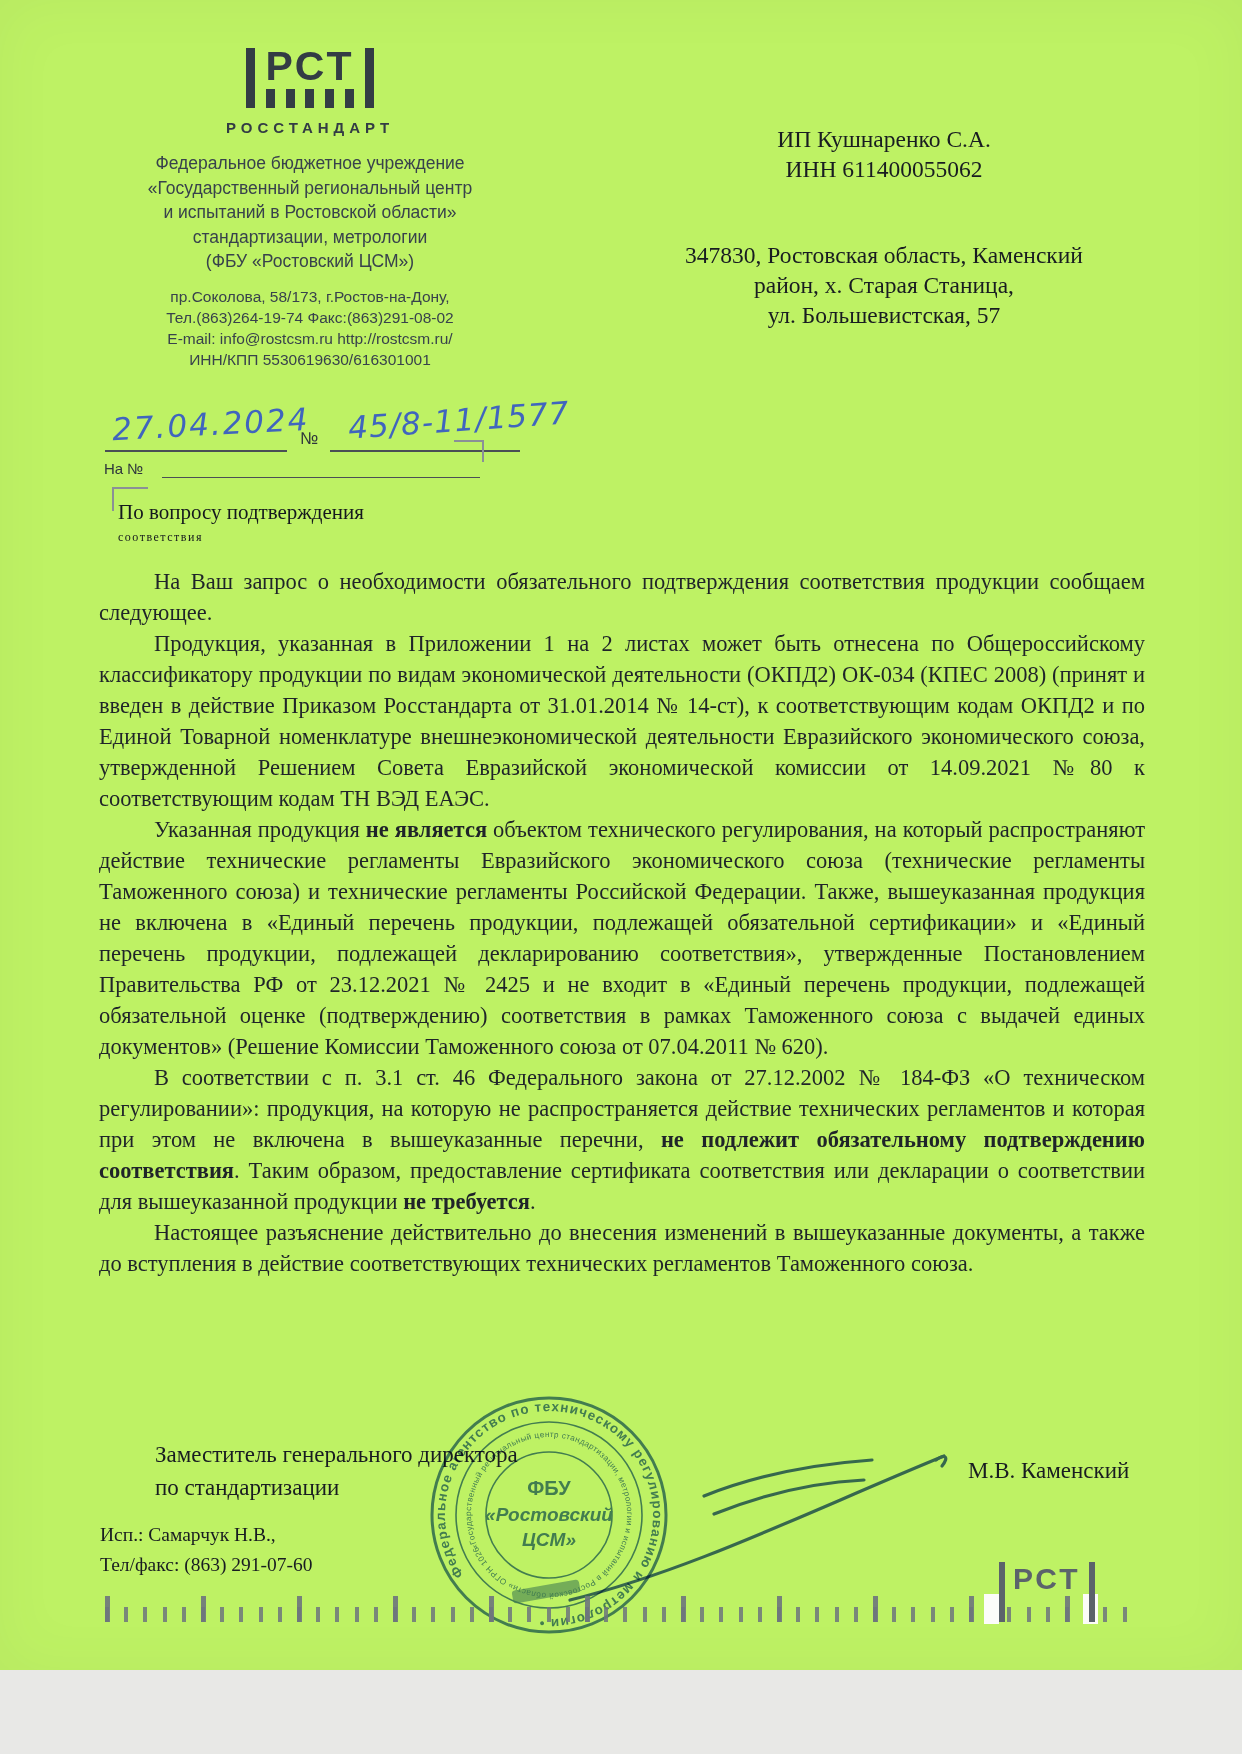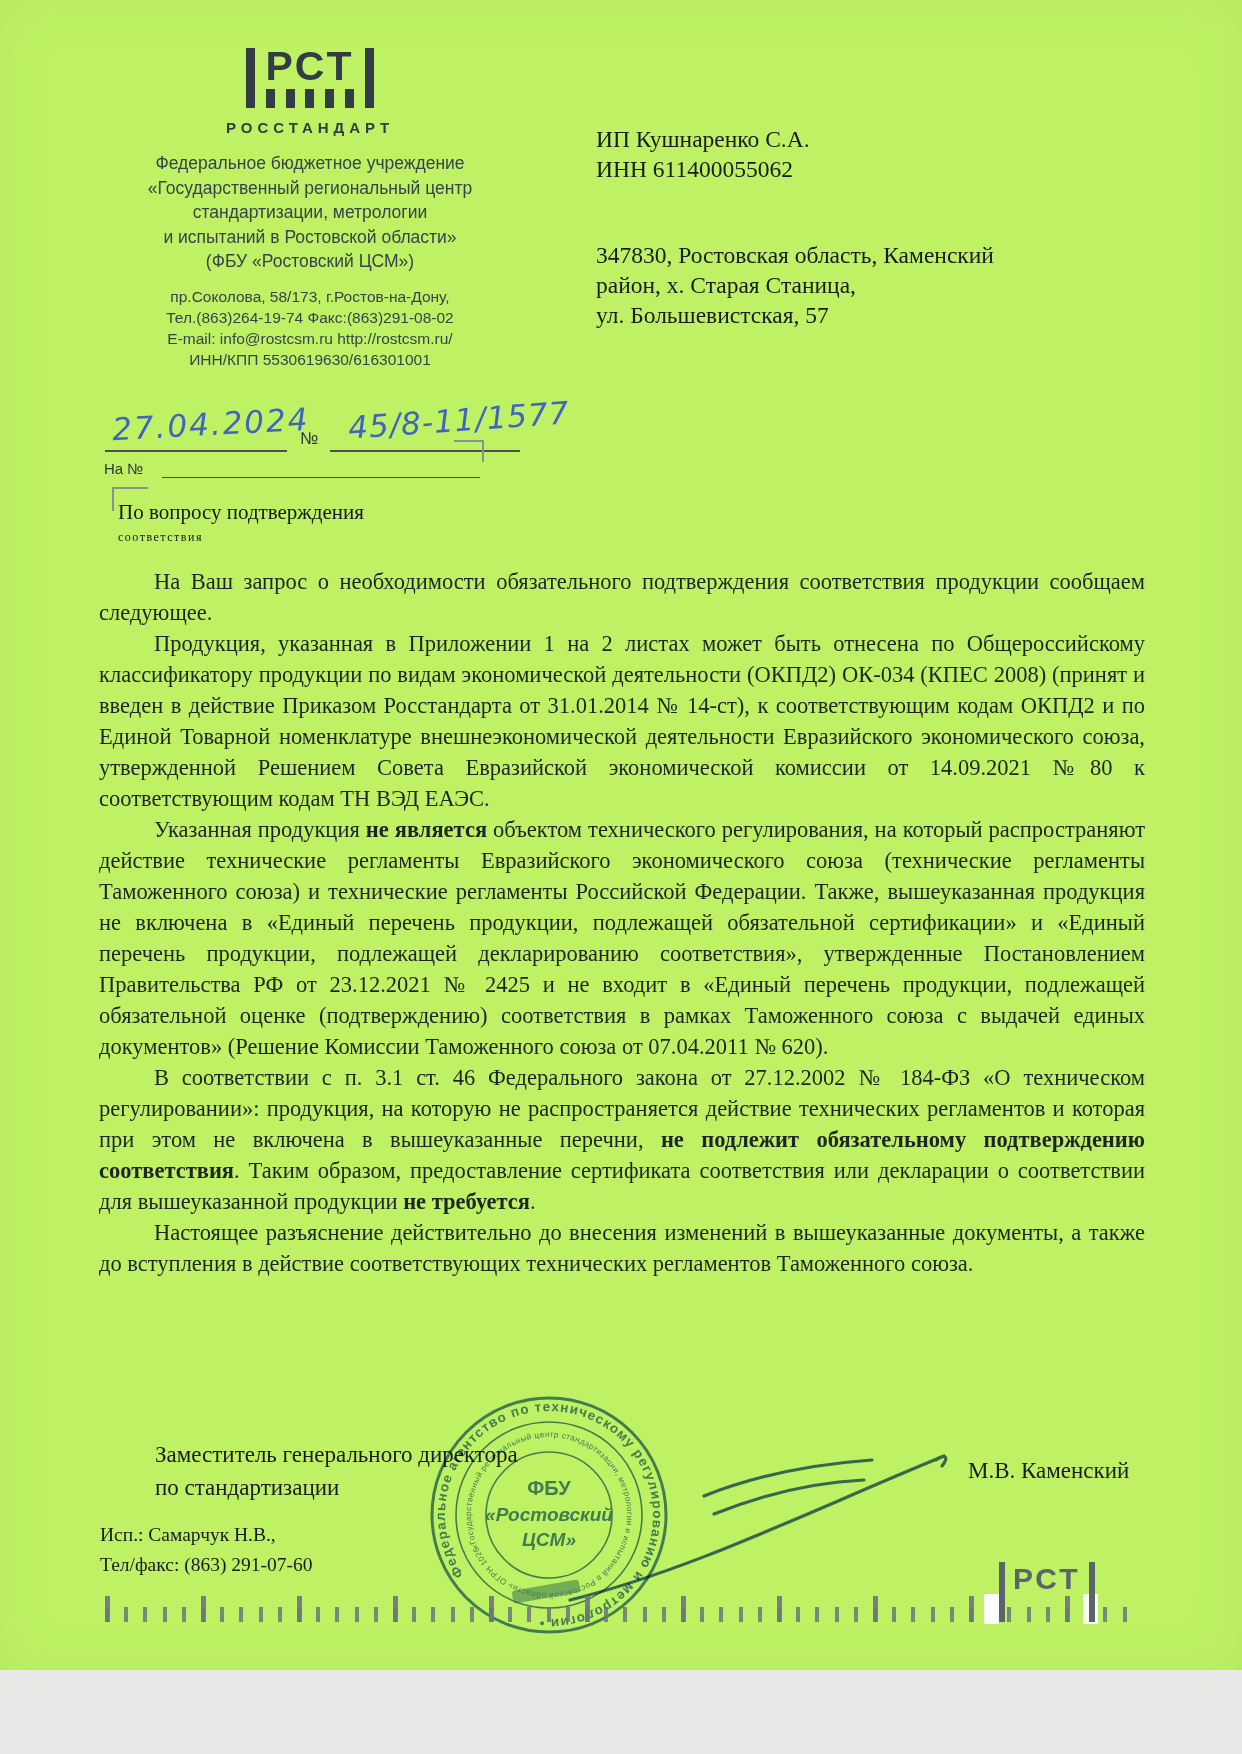--- a/index.html
+++ b/index.html
@@ -32,21 +32,21 @@
   .uline.date-l { left:105px; top:450px; width:182px; }
   .uline.num-l  { left:330px; top:450px; width:190px; }
   .uline.na-l   { left:162px; top:477px; width:318px; border-bottom-width:1.5px; }
   .no-label { position:absolute; left:300px; top:429px; font-family:"Liberation Sans", sans-serif; font-size:17px; color:#2e353c; }
   .na-label { position:absolute; left:104px; top:460px; font-family:"Liberation Sans", sans-serif; font-size:15px; color:#2e353c; }
   .corner-l { position:absolute; left:112px; top:487px; width:34px; height:22px; border-left:2px solid #8a9097; border-top:2px solid #8a9097; }
   .corner-r { position:absolute; left:454px; top:440px; width:28px; height:20px; border-right:2px solid #8a9097; border-top:2px solid #8a9097; }
   .subj1 { position:absolute; left:118px; top:500px; font-size:21px; color:#14181d; }
   .subj2 { position:absolute; left:118px; top:530px; font-size:12px; letter-spacing:1.5px; color:#14181d; }
   
-  .recipient { position:absolute; left:596px; top:124px; width:504px; text-align:left; font-size:23.5px; line-height:30px; color:#181c21; }
+  .recipient { position:absolute; left:632px; top:124px; width:504px; text-align:center; font-size:23.5px; line-height:30px; color:#181c21; }
   .rec-addr { margin-top:56px; }
   
   .body { position:absolute; left:99px; top:566px; width:1046px; font-size:22.5px; line-height:31px; text-align:justify; color:#1f2429; }
   .body p { margin:0; text-indent:55px; }
   
   .sig-title { position:absolute; left:155px; top:1438px; font-size:23px; line-height:33px; color:#181c21; }
   .sig-name  { position:absolute; left:968px; top:1458px; font-size:23px; color:#181c21; }
   .exec1 { position:absolute; left:100px; top:1524px; font-size:19.5px; color:#181c21; }
   .exec2 { position:absolute; left:100px; top:1554px; font-size:19.5px; color:#181c21; }
   
@@ -82,22 +82,22 @@
             <span></span>
             <span></span>
             <span></span>
         </div>
       </div>
       <div class="lbar"></div>
     </div>
     <div class="agency">РОССТАНДАРТ</div>
     <div class="org-line">Федеральное бюджетное учреждение</div>
     <div class="org-line">«Государственный региональный центр</div>
+    <div class="org-line">и испытаний в Ростовской области»</div>
     <div class="org-line">стандартизации, метрологии</div>
-    <div class="org-line">и испытаний в Ростовской области»</div>
     <div class="org-line">(ФБУ «Ростовский ЦСМ»)</div>
     <div class="addr-block">
       <div class="addr-line">пр.Соколова, 58/173, г.Ростов-на-Дону,</div>
       <div class="addr-line">Тел.(863)264-19-74 Факс:(863)291-08-02</div>
       <div class="addr-line">E-mail: info@rostcsm.ru   http://rostcsm.ru/</div>
       <div class="addr-line">ИНН/КПП 5530619630/616301001</div>
     </div>
   </div>
 
   <div class="hand date-hand">27.04.2024</div>

